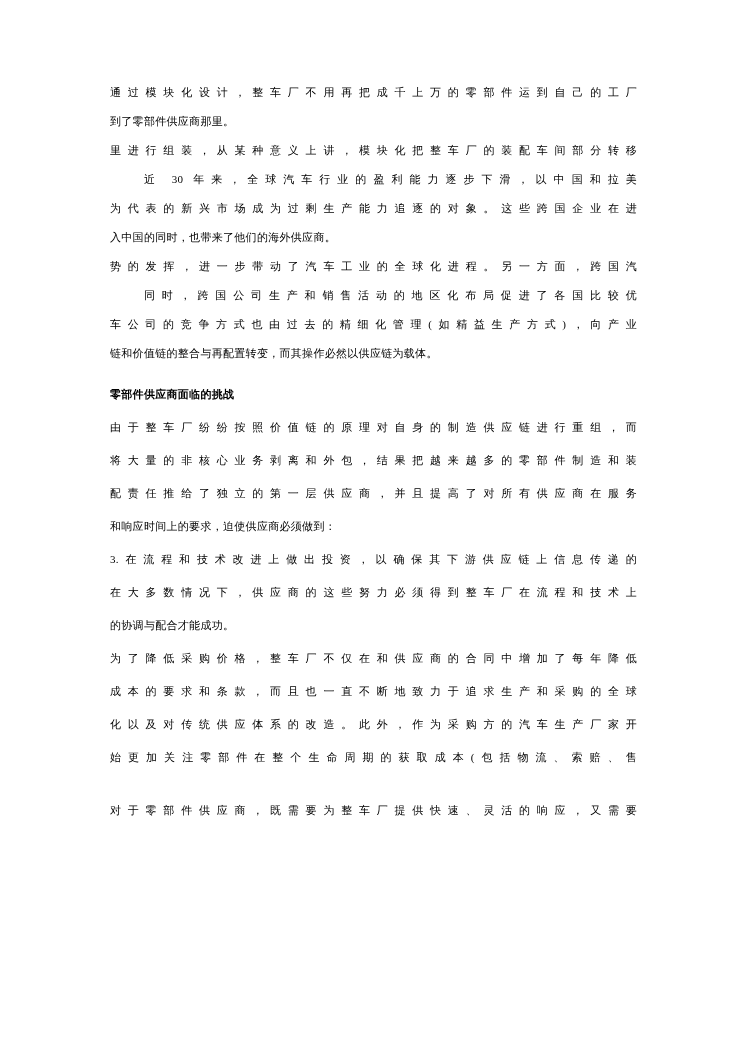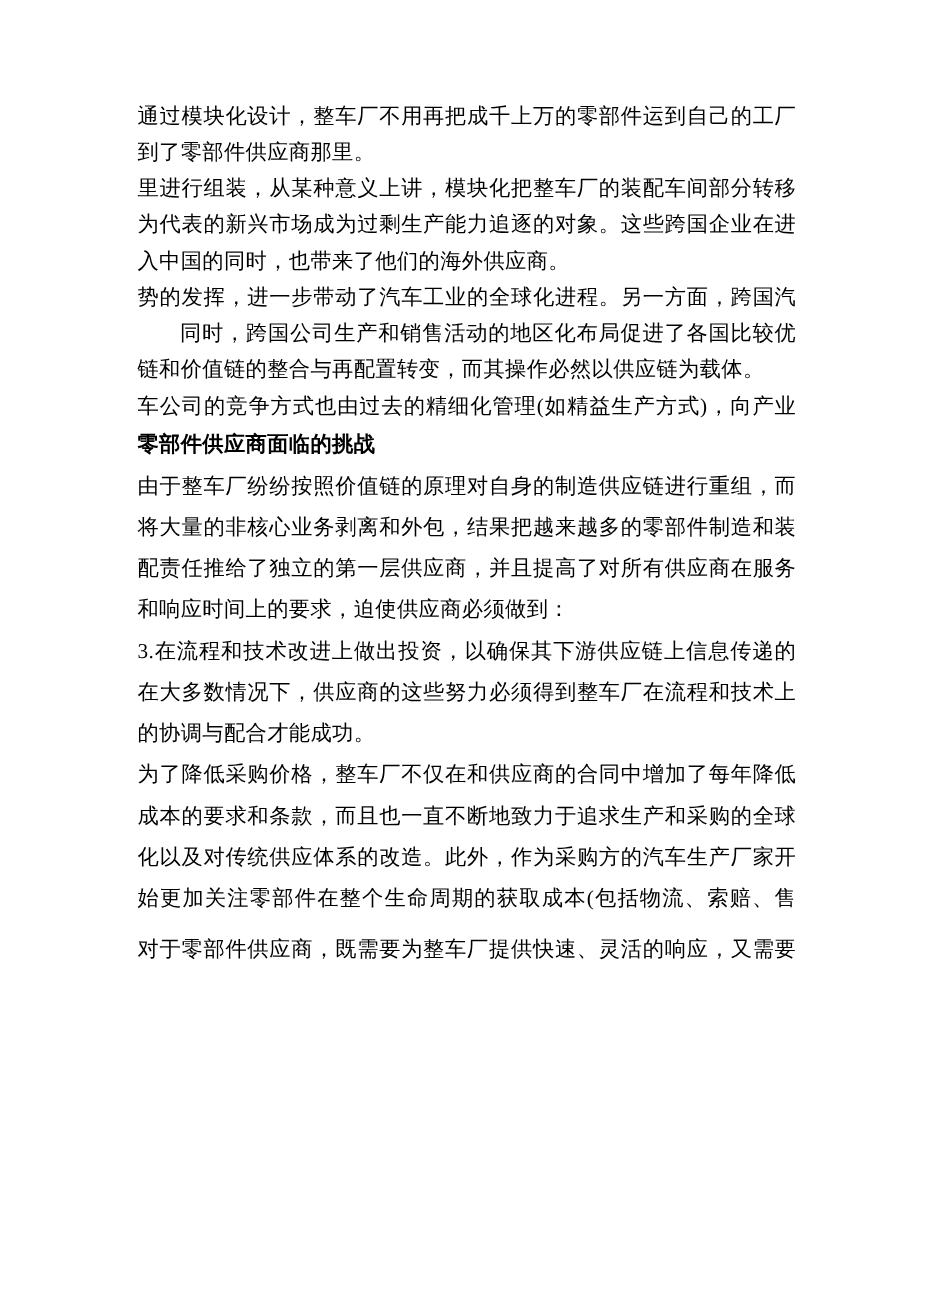--- a/index.html
+++ b/index.html
@@ -23,66 +23,67 @@
   .doc {
     position: absolute;
     left: 110px;
     top: 78px;
     width: 527px;
   }
   .block {
     margin: 0;
   }
   .line {
-    font-size: 17px;
+    font-size: 11px;
     letter-spacing: 0.3px;
   }
   .top .line {
     line-height: 29px;
   }
   .bottom .line {
     line-height: 33px;
   }
   .fill {
     text-align: justify;
     text-align-last: justify;
     text-justify: inter-character;
   }
   .indent {
     text-indent: 34px;
   }
   .bold {
     font-weight: bold;
   }
   .gap-sm {
-    margin-top: 0;
+    margin-top: 10px;
   }
   .gap {
-    margin-top: 8px;
+    margin-top: 20px;
   }
 </style>
 </head>
 <body>
 
 <main class="page">
   <section class="doc" id="doc">
       <div class="block top">
         <div class="line fill">通过模块化设计，整车厂不用再把成千上万的零部件运到自己的工厂</div>
         <div class="line">到了零部件供应商那里。</div>
         <div class="line fill">里进行组装，从某种意义上讲，模块化把整车厂的装配车间部分转移</div>
       </div>
       <div class="block top">
+        <div class="line fill indent">近 30 年来，全球汽车行业的盈利能力逐步下滑，以中国和拉美</div>
         <div class="line fill">为代表的新兴市场成为过剩生产能力追逐的对象。这些跨国企业在进</div>
         <div class="line">入中国的同时，也带来了他们的海外供应商。</div>
       </div>
       <div class="block top">
         <div class="line fill">势的发挥，进一步带动了汽车工业的全球化进程。另一方面，跨国汽</div>
         <div class="line fill indent">同时，跨国公司生产和销售活动的地区化布局促进了各国比较优</div>
+        <div class="line fill">车公司的竞争方式也由过去的精细化管理(如精益生产方式)，向产业</div>
         <div class="line">链和价值链的整合与再配置转变，而其操作必然以供应链为载体。</div>
-        <div class="line fill">车公司的竞争方式也由过去的精细化管理(如精益生产方式)，向产业</div>
       </div>
       <div class="block bottom gap-sm">
         <div class="line bold">零部件供应商面临的挑战</div>
       </div>
       <div class="block bottom">
         <div class="line fill">由于整车厂纷纷按照价值链的原理对自身的制造供应链进行重组，而</div>
         <div class="line fill">将大量的非核心业务剥离和外包，结果把越来越多的零部件制造和装</div>
         <div class="line fill">配责任推给了独立的第一层供应商，并且提高了对所有供应商在服务</div>
         <div class="line">和响应时间上的要求，迫使供应商必须做到：</div>
       </div>

